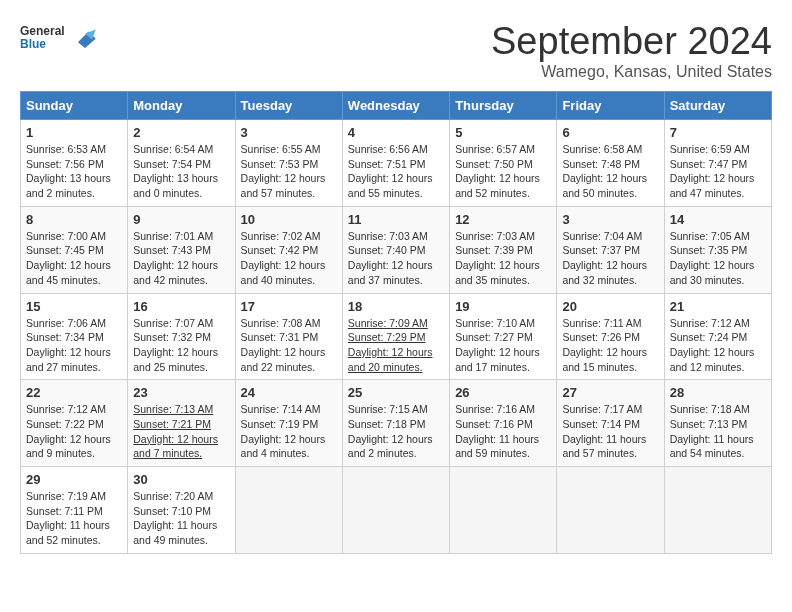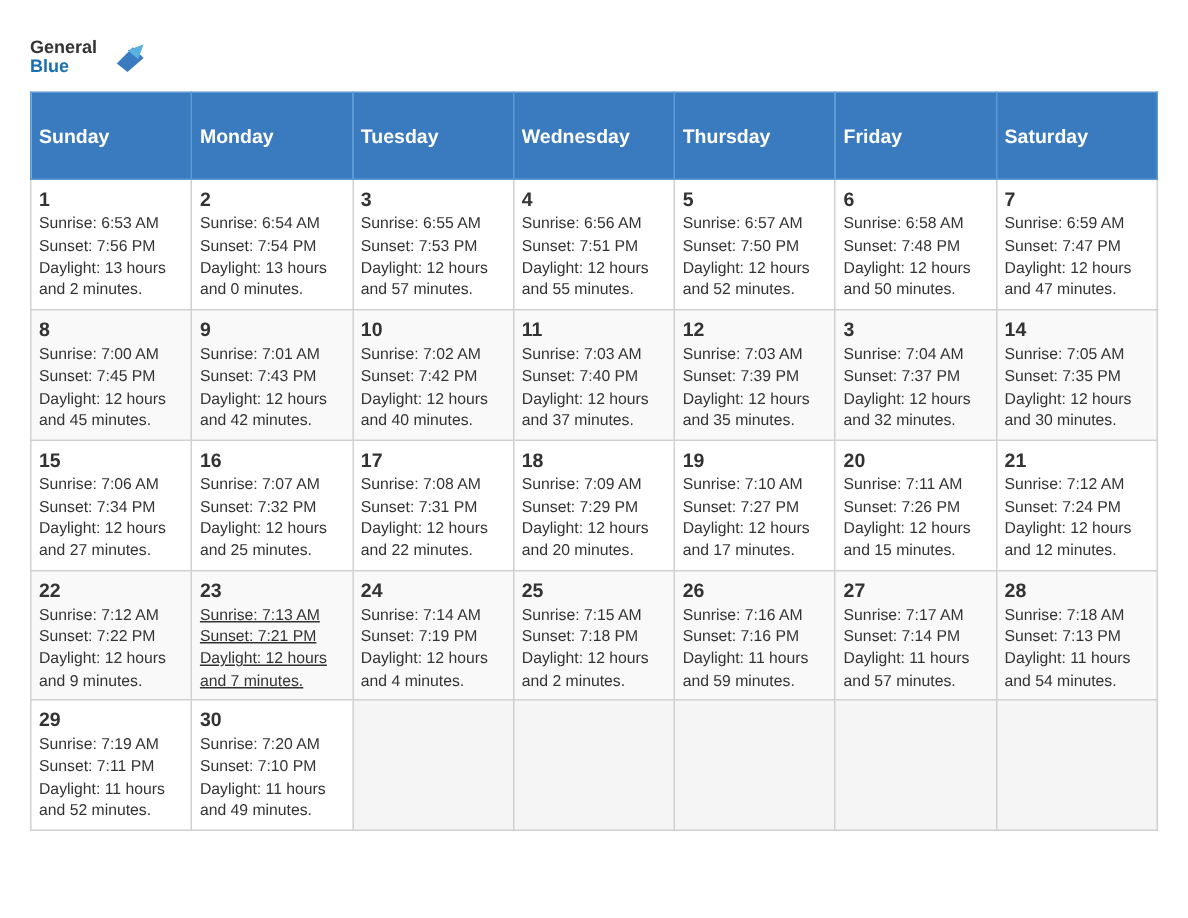--- a/index.html
+++ b/index.html
@@ -56,21 +56,21 @@
       color: #555;
     }
     .calendar {
       width: 100%;
       border-collapse: collapse;
       font-size: 11px;
     }
     .calendar thead tr th {
       background-color: #3a7abf;
       color: #fff;
-      padding: 21px 5px;
+      padding: 6px 5px;
       text-align: left;
       font-size: 13px;
       font-weight: bold;
       border: 1px solid #5a9ad5;
     }
     .calendar tbody tr td {
       vertical-align: top;
       padding: 5px 5px;
       border: 1px solid #d0d0d0;
       width: calc(100% / 7);
@@ -105,20 +105,24 @@
       <div class="logo-text">
         <span class="general">General</span><br>
         <span class="blue">Blue</span>
       </div>
       <svg class="logo-icon" viewBox="0 0 40 28">
         <polygon points="10,20 25,5 35,15 20,28" fill="#3a7abf"></polygon>
         <polygon points="20,8 35,2 30,16" fill="#5ab0e0"></polygon>
       </svg>
     </div>
   </div>
+  <div class="title-section">
+    <div class="month-title">September 2024</div>
+    <div class="location-title">Wamego, Kansas, United States</div>
+  </div>
 </div>
 
 <table class="calendar">
   <thead>
     <tr>
     <th>Sunday</th>
         <th>Monday</th>
         <th>Tuesday</th>
         <th>Wednesday</th>
         <th>Thursday</th>
@@ -246,21 +250,21 @@
         </td>
         <td>
           <span class="day-num">17</span>
           <div class="day-info" style="white-space: pre-line;">Sunrise: 7:08 AM
 Sunset: 7:31 PM
 Daylight: 12 hours
 and 22 minutes.</div>
         </td>
         <td>
           <span class="day-num">18</span>
-          <div class="day-info" style="white-space: pre-line;">Sunrise: 7:09 AM
+          <div class="day-info" style="white-space: pre-line; text-decoration: underline;">Sunrise: 7:09 AM
 Sunset: 7:29 PM
 Daylight: 12 hours
 and 20 minutes.</div>
         </td>
         <td>
           <span class="day-num">19</span>
           <div class="day-info" style="white-space: pre-line;">Sunrise: 7:10 AM
 Sunset: 7:27 PM
 Daylight: 12 hours
 and 17 minutes.</div>

